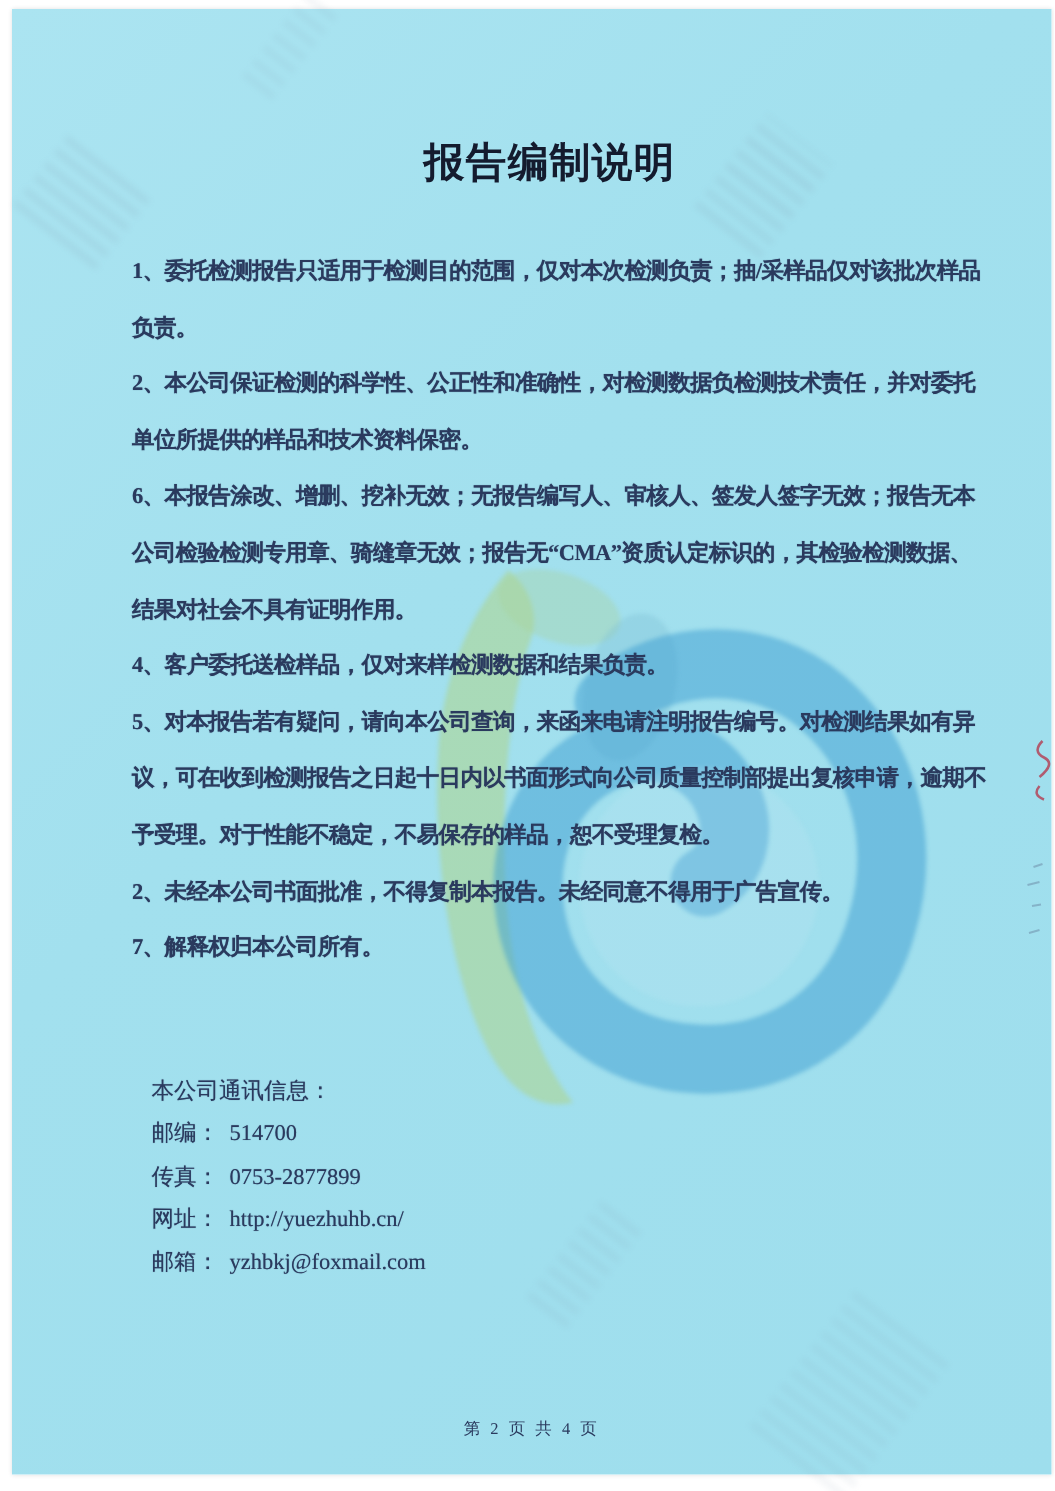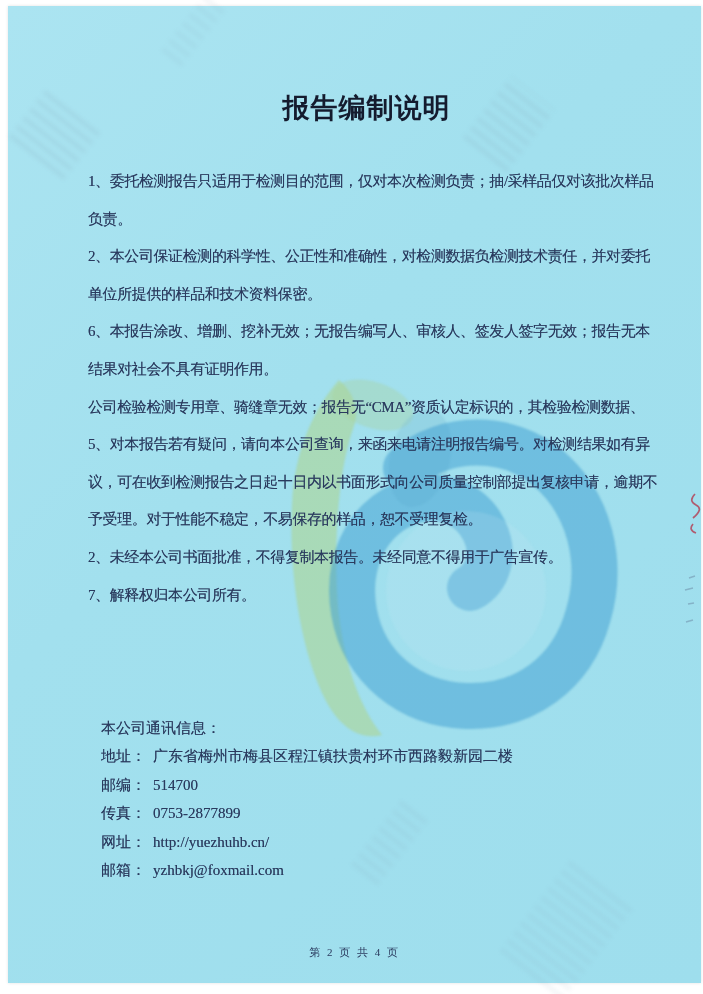--- a/index.html
+++ b/index.html
@@ -31,21 +31,21 @@
   .title{
     position:absolute;left:12px;top:84px;width:100%;
     text-align:center;
     font-family:"Liberation Sans","DejaVu Sans",sans-serif;
     font-weight:bold;font-size:27px;letter-spacing:1px;
     color:#141b2e;
   }
   .body-lines{
     position:absolute;left:80px;top:157px;width:575px;
     font-size:15px;letter-spacing:-0.4px;
-    color:#2a3a5e;text-shadow:0 0 0.6px rgba(42,58,94,0.65);
+    color:#2a3a5e;text-shadow:0 0 0.6px rgba(42,58,94,0.65);font-weight:bold;
   }
   .body-lines .line{height:37.6px;line-height:37.6px;white-space:nowrap;}
   .contact{
     position:absolute;left:80px;top:708px;width:560px;
     font-size:15px;color:#2a3a5e;text-shadow:0 0 0.6px rgba(42,58,94,0.65);margin-left:13px;
   }
   .contact .row{height:28.4px;line-height:28.4px;white-space:nowrap;}
   .contact .val{margin-left:7px;}
   .footer{
     position:absolute;left:0;top:939px;width:100%;
@@ -92,34 +92,32 @@
   <div class="smudge" style="left:500px;top:882px;width:120px;height:80px;opacity:0.35;"></div>
 
   <div class="title">报告编制说明</div>
 
   <div class="body-lines">
     <div class="line">1、委托检测报告只适用于检测目的范围，仅对本次检测负责；抽/采样品仅对该批次样品</div>
     <div class="line">负责。</div>
     <div class="line">2、本公司保证检测的科学性、公正性和准确性，对检测数据负检测技术责任，并对委托</div>
     <div class="line">单位所提供的样品和技术资料保密。</div>
     <div class="line">6、本报告涂改、增删、挖补无效；无报告编写人、审核人、签发人签字无效；报告无本</div>
+    <div class="line">公司检验检测专用章、骑缝章无效；报告无“CMA”资质认定标识的，其检验检测数据、</div>
     <div class="line">结果对社会不具有证明作用。</div>
-    <div class="line">公司检验检测专用章、骑缝章无效；报告无“CMA”资质认定标识的，其检验检测数据、</div>
+    <div class="line">4、客户委托送检样品，仅对来样检测数据和结果负责。</div>
     <div class="line">5、对本报告若有疑问，请向本公司查询，来函来电请注明报告编号。对检测结果如有异</div>
     <div class="line">议，可在收到检测报告之日起十日内以书面形式向公司质量控制部提出复核申请，逾期不</div>
     <div class="line">予受理。对于性能不稳定，不易保存的样品，恕不受理复检。</div>
     <div class="line">2、未经本公司书面批准，不得复制本报告。未经同意不得用于广告宣传。</div>
     <div class="line">7、解释权归本公司所有。</div>
   </div>
 
   <div class="contact">
     <div class="row">本公司通讯信息：</div>
-    <div class="row">
-      <span>地址：</span><span class="val">广东省梅州市梅县区程江镇扶贵村环市西路毅新园二楼</span>
-    </div>
     <div class="row">
       <span>邮编：</span><span class="val">514700</span>
     </div>
     <div class="row">
       <span>传真：</span><span class="val">0753-2877899</span>
     </div>
     <div class="row">
       <span>网址：</span><span class="val">http://yuezhuhb.cn/</span>
     </div>
     <div class="row">

